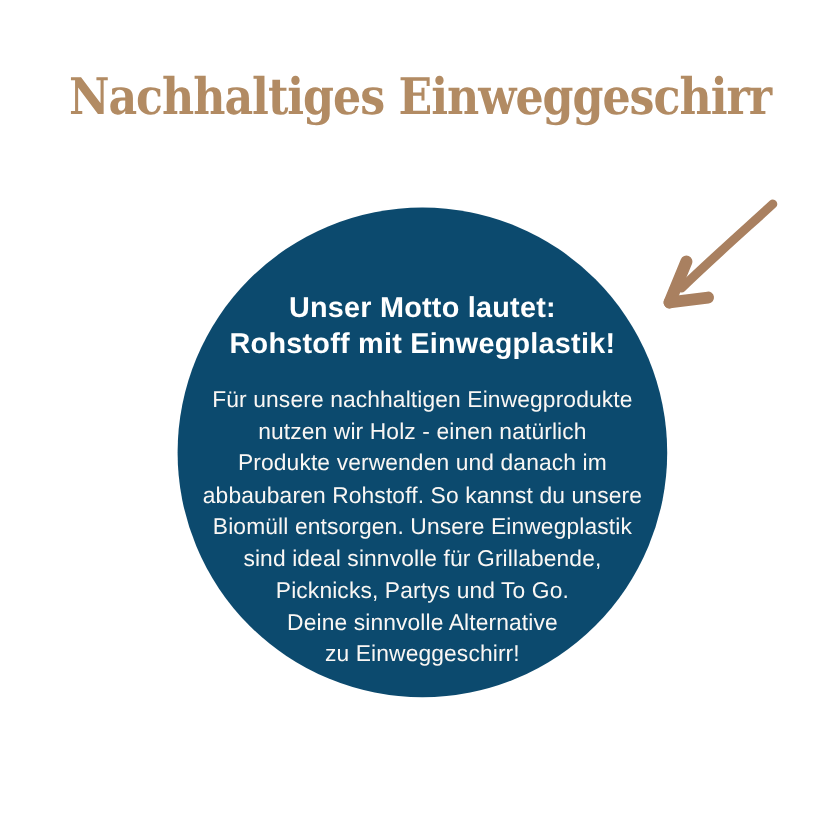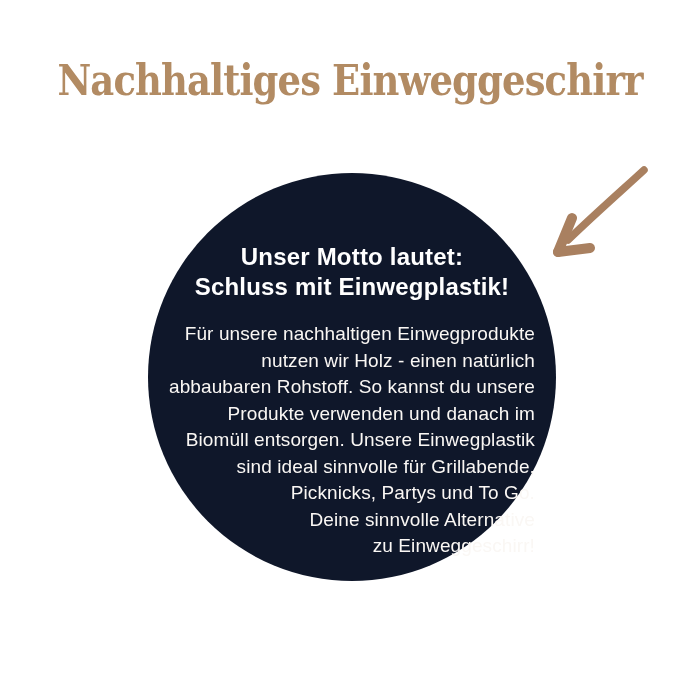--- a/index.html
+++ b/index.html
@@ -30,39 +30,39 @@
     transform-origin: 50% 50%;
   }
 
   .motto-circle {
     position: absolute;
     left: 148px;
     top: 173px;
     width: 408px;
     height: 408px;
     border-radius: 50%;
-    background: #0f172a;
+    background: #0c4a6e;
     display: flex;
     flex-direction: column;
     align-items: center;
     padding-top: 69px;
   }
 
   .motto {
     text-align: center;
     color: #ffffff;
     font-weight: 700;
     font-size: 24px;
     line-height: 30px;
     letter-spacing: 0.2px;
   }
 
   .circle-body {
     margin-top: 19px;
-    text-align: right;
+    text-align: center;
     color: #faf7f4;
     font-weight: 400;
     font-size: 19px;
     line-height: 26.5px;
     letter-spacing: 0.1px;
     white-space: nowrap;
   }
 
   .arrow-wrap {
     position: absolute;
@@ -83,27 +83,27 @@
     <svg width="120" height="112" viewBox="0 0 120 112" xmlns="http://www.w3.org/2000/svg">
       <path d="M 103 14 C 88 28 56 56 27 84" fill="none" stroke="#a98060" stroke-width="7.5" stroke-linecap="round"></path>
       <path d="M 17 96 L 31 62" fill="none" stroke="#a98060" stroke-width="10" stroke-linecap="round"></path>
       <path d="M 17 96 L 49 92" fill="none" stroke="#a98060" stroke-width="10" stroke-linecap="round"></path>
     </svg>
   </div>
 
   <div class="motto-circle">
     <div class="motto">
       <div>Unser Motto lautet:</div>
-      <div>Schluss mit Einwegplastik!</div>
+      <div>Rohstoff mit Einwegplastik!</div>
     </div>
     <div class="circle-body">
       <div>Für unsere nachhaltigen Einwegprodukte</div>
       <div>nutzen wir Holz - einen natürlich</div>
+      <div>Produkte verwenden und danach im</div>
       <div>abbaubaren Rohstoff. So kannst du unsere</div>
-      <div>Produkte verwenden und danach im</div>
       <div>Biomüll entsorgen. Unsere Einwegplastik</div>
       <div>sind ideal sinnvolle für Grillabende,</div>
       <div>Picknicks, Partys und To Go.</div>
       <div>Deine sinnvolle Alternative</div>
       <div>zu Einweggeschirr!</div>
     </div>
   </div>
 
 </div>
 

